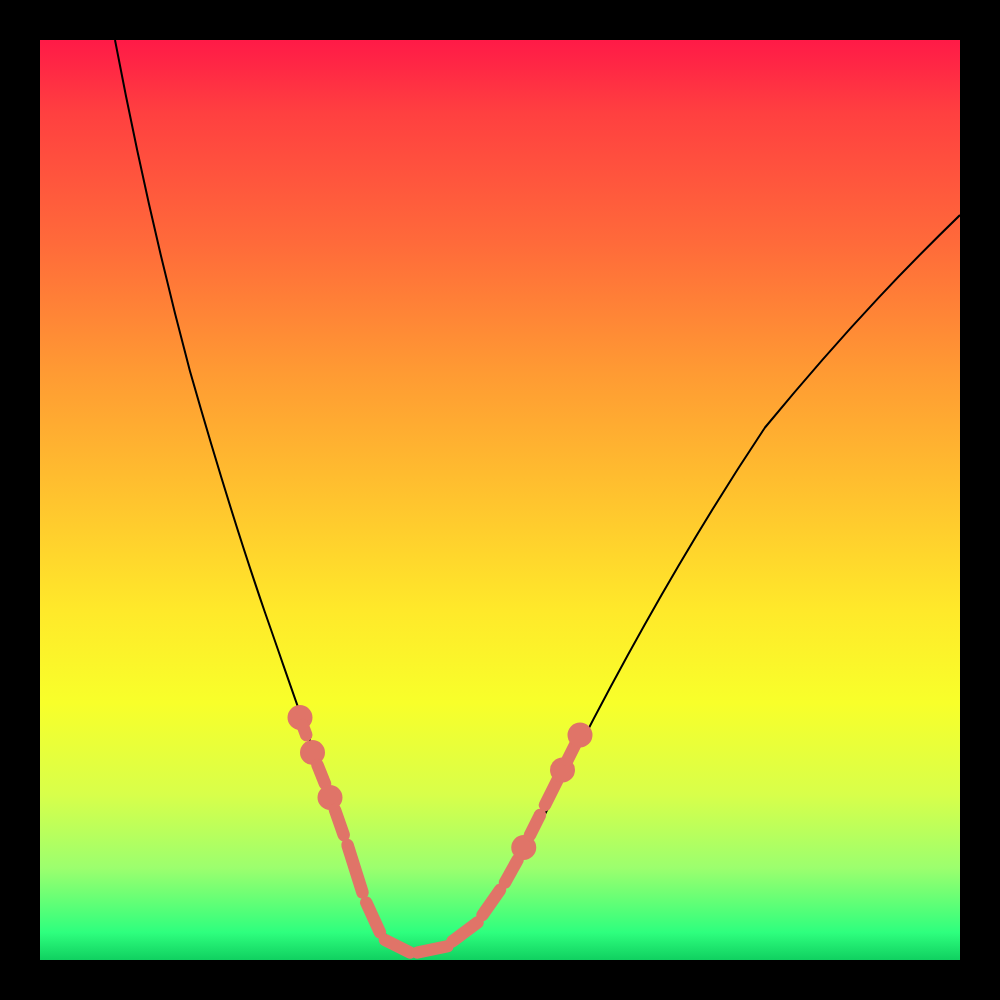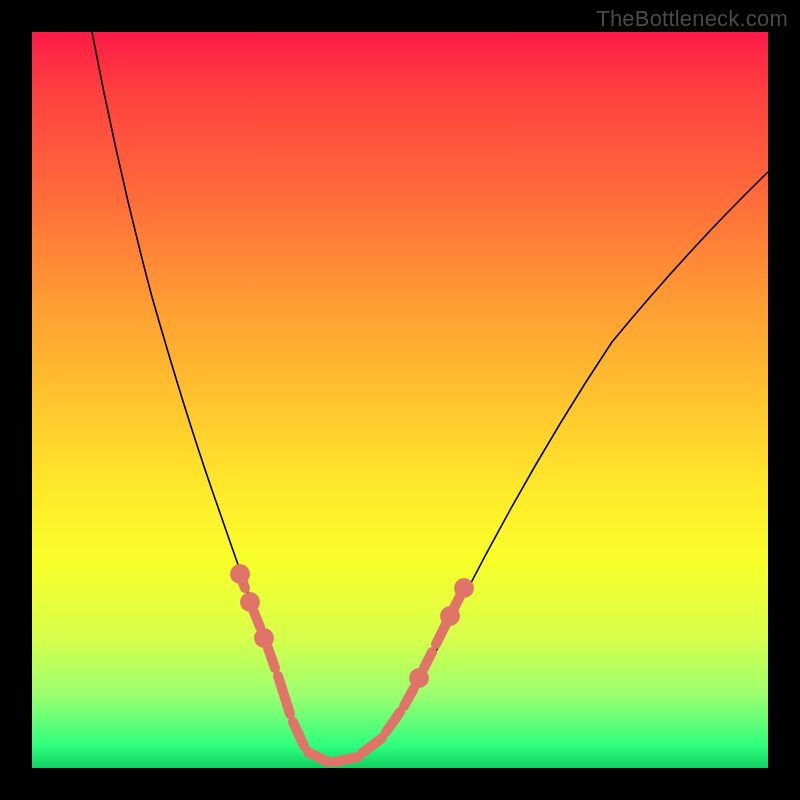--- a/index.html
+++ b/index.html
@@ -102,14 +102,13 @@
       <line class="seg" x1="354" y1="700" x2="368" y2="680"></line>
       <line class="seg" x1="372" y1="674" x2="382" y2="656"></line>
       <circle class="seg" cx="387" cy="646" r="5" fill="#e07468" stroke="none"></circle>
       <line class="seg" x1="392" y1="636" x2="400" y2="620"></line>
       <line class="seg" x1="404" y1="612" x2="414" y2="592"></line>
       <circle class="seg" cx="418" cy="584" r="5" fill="#e07468" stroke="none"></circle>
       <line class="seg" x1="422" y1="576" x2="428" y2="564"></line>
       <circle class="seg" cx="432" cy="556" r="5" fill="#e07468" stroke="none"></circle>
     </svg>
   </div>
-  <div class="watermark">TheBottleneck.com</div>
 </div>
 
 </body></html>

